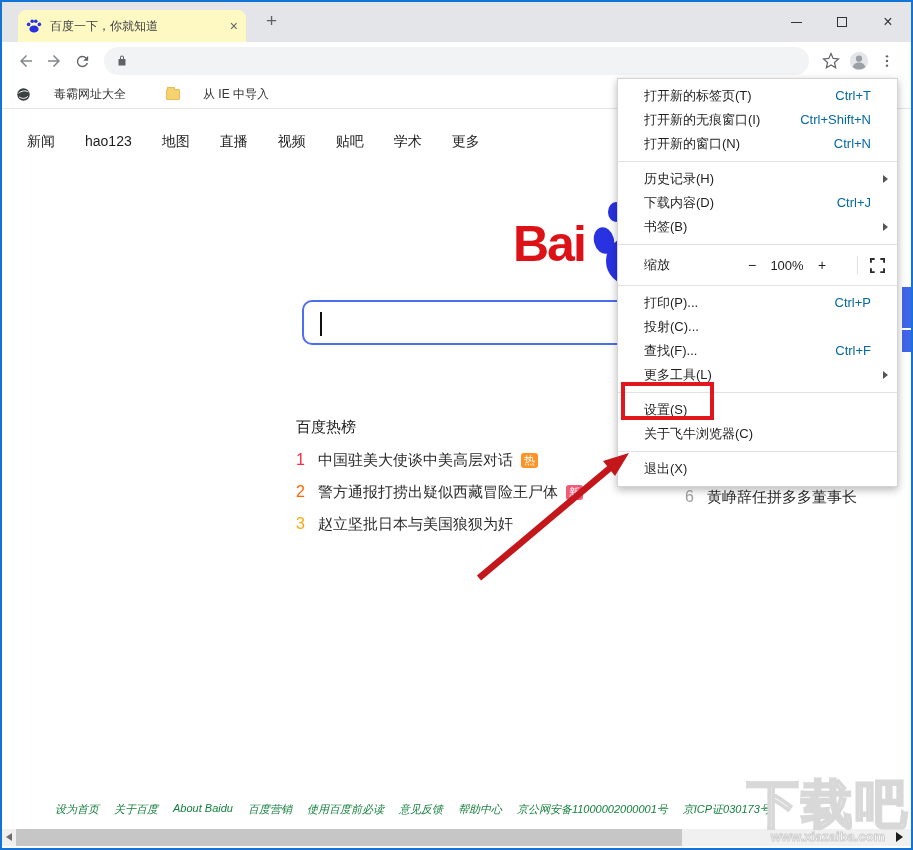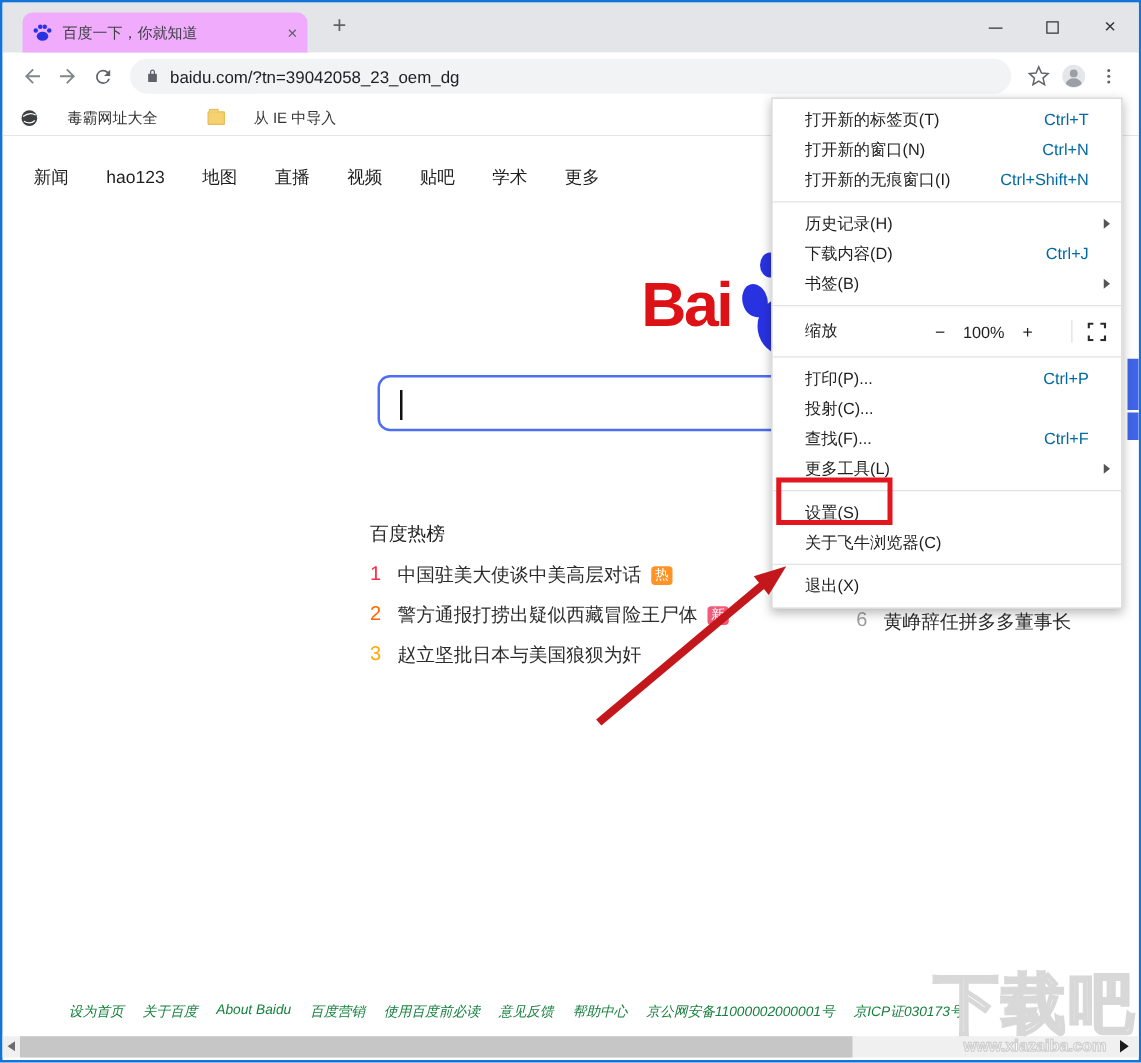--- a/index.html
+++ b/index.html
@@ -1,21 +1,21 @@
 <!DOCTYPE html>
 <html><head>
 <meta charset="utf-8">
 <style>
   * { margin:0; padding:0; box-sizing:border-box; }
   body { background:#fff; font-family:"Liberation Sans", sans-serif; }
   .window { position:relative; width:913px; height:850px; border:2px solid #1373d6; background:#fff; overflow:hidden; }
 
   
   .titlebar { position:relative; height:40px; background:#e3e5e8; }
-  .tab { position:absolute; left:16px; top:8px; width:228px; height:32px; background:#f0abfc; border-radius:8px 8px 0 0; display:flex; align-items:center; padding:0 8px; }
+  .tab { position:absolute; left:16px; top:8px; width:228px; height:32px; background:#fef9c3; border-radius:8px 8px 0 0; display:flex; align-items:center; padding:0 8px; }
   .favicon { width:16px; height:16px; flex:none; }
   .tab-title { flex:1; margin-left:8px; font-size:12px; color:#3d4043; white-space:nowrap; overflow:hidden; }
   .tab-close { font-size:14px; color:#5f6368; margin-left:6px; cursor:default; }
   .newtab { position:absolute; left:258px; top:0; height:40px; line-height:38px; font-size:19px; color:#5f6368; padding:0 6px; }
   .wincontrols { position:absolute; right:0; top:0; height:40px; display:flex; }
   .wc { width:46px; height:40px; display:flex; align-items:center; justify-content:center; color:#333; }
   .wc-min i { display:block; width:11px; height:0; border-top:1.5px solid #333; }
   .wc-max i { display:block; width:10px; height:10px; border:1.5px solid #333; }
   .wc-close { font-size:16px; }
 
@@ -134,21 +134,20 @@
     </span>
     <span class="tbtn">
       <svg width="17" height="17" viewBox="0 0 24 24" fill="#5f6368">
           <path d="M17.65 6.35A7.96 7.96 0 0 0 12 4a8 8 0 1 0 7.73 10h-2.08A6 6 0 1 1 12 6c1.66 0 3.14.69 4.22 1.78L13 11h7V4l-2.35 2.35z"></path>
         </svg>
     </span>
     <div class="omnibox">
       <svg width="12" height="14" viewBox="0 0 24 24" fill="#5f6368">
           <path d="M12 1a4 4 0 0 0-4 4v3H6a1 1 0 0 0-1 1v11a1 1 0 0 0 1 1h12a1 1 0 0 0 1-1V9a1 1 0 0 0-1-1h-2V5a4 4 0 0 0-4-4zm0 2a2 2 0 0 1 2 2v3h-4V5a2 2 0 0 1 2-2z"></path>
         </svg>
-      <span class="url">baidu.com/?tn=39042058_23_oem_dg</span>
     </div>
     <span class="tbtn">
       <svg width="18" height="18" viewBox="0 0 24 24" fill="none" stroke="#5f6368" stroke-width="1.6">
           <path d="M12 17.3l-6.2 3.7 1.6-7L2 9.2l7.1-.6L12 2l2.9 6.6 7.1.6-5.4 4.8 1.6 7z"></path>
         </svg>
     </span>
     <span class="tbtn">
       <svg width="22" height="22" viewBox="0 0 24 24">
           <circle cx="12" cy="12" r="10" fill="#e4e6e9"></circle>
           <circle cx="12" cy="9.5" r="3.4" fill="#9aa0a6"></circle>
@@ -247,26 +246,26 @@
       <span class="hs-right"></span>
     </div>
   </div>
 
   <div class="menu">
     <div class="mi">
       <span>打开新的标签页(T)</span>
       <span class="shortcut">Ctrl+T</span>
     </div>
     <div class="mi">
+      <span>打开新的无痕窗口(I)</span>
+      <span class="shortcut">Ctrl+Shift+N</span>
+    </div>
+    <div class="mi">
       <span>打开新的窗口(N)</span>
       <span class="shortcut">Ctrl+N</span>
-    </div>
-    <div class="mi">
-      <span>打开新的无痕窗口(I)</span>
-      <span class="shortcut">Ctrl+Shift+N</span>
     </div>
     <div class="msep"></div>
     <div class="mi">
       <span>历史记录(H)</span>
       <span class="sub-arrow"></span>
     </div>
     <div class="mi">
       <span>下载内容(D)</span>
       <span class="shortcut">Ctrl+J</span>
     </div>

